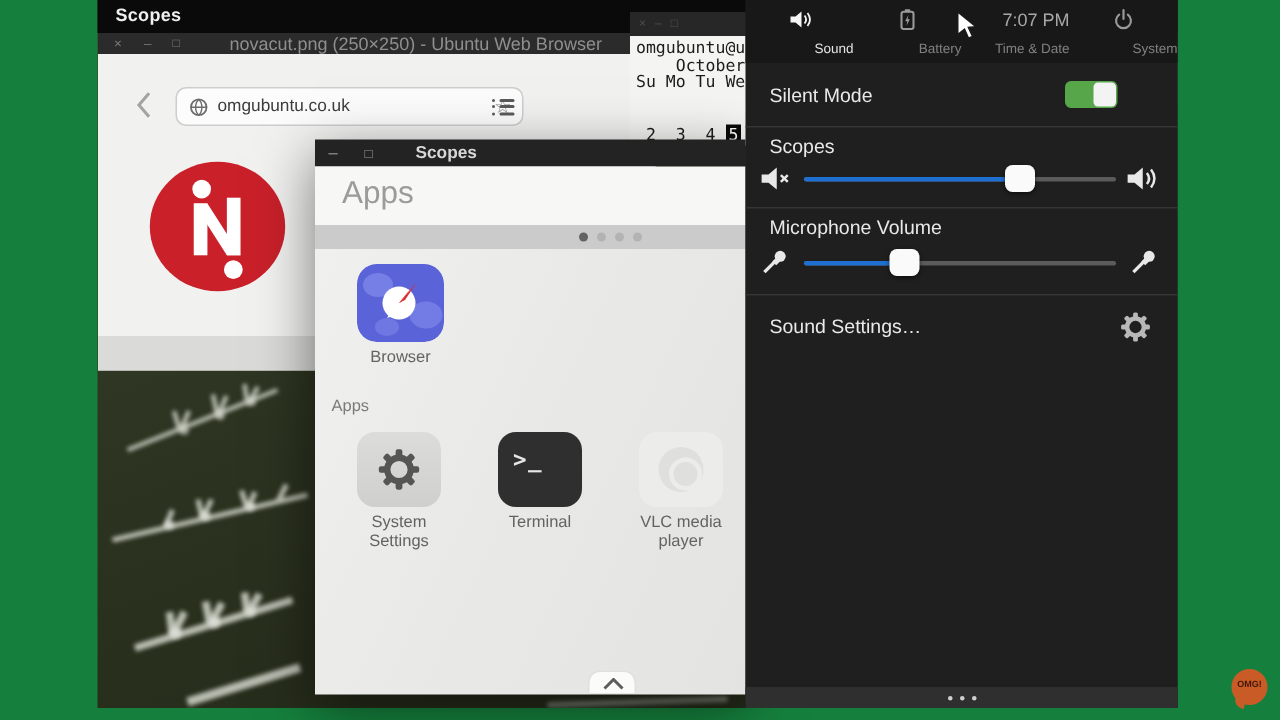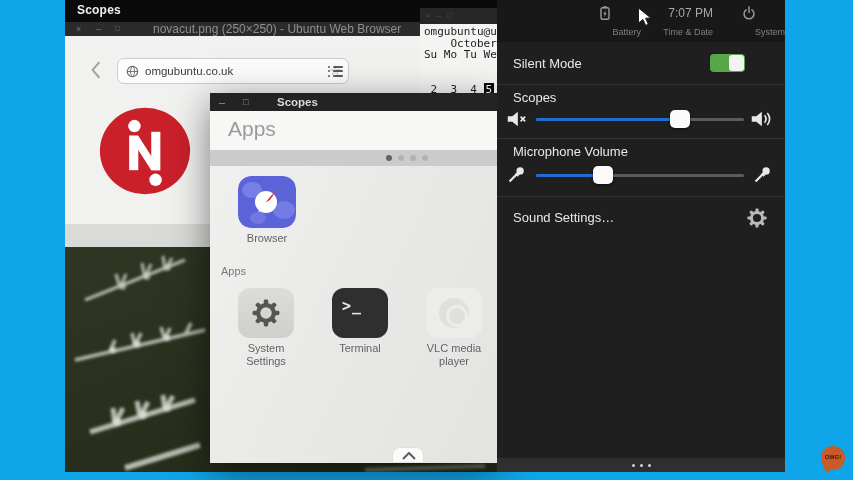--- a/index.html
+++ b/index.html
@@ -1,17 +1,17 @@
 <!DOCTYPE html>
 <html><head>
 <meta charset="utf-8">
 <style>
   * { margin:0; padding:0; box-sizing:border-box; }
   html,body { background:#000; }
-  .stage { position:relative; width:853px; height:480px; background:#0ea5e9; overflow:hidden;
+  .stage { position:relative; width:853px; height:480px; background:#15803d; overflow:hidden;
            font-family:"Liberation Sans",sans-serif; -webkit-font-smoothing:antialiased; }
   .abs { position:absolute; }
 
   
   .wallpaper { left:65px; top:0; width:720px; height:472px; background:linear-gradient(160deg,#3a412c 0%,#2c3320 45%,#202616 100%); }
   .wallpaper svg { width:100%; height:100%; }
 
   
   .menubar { left:65px; top:0; width:720px; height:22px; background:#0a0a0a; color:#efefef; }
   .menubar .app-title { position:absolute; left:12px; top:3px; font-size:12px; font-weight:bold; letter-spacing:.2px; }
@@ -288,20 +288,26 @@
       <div class="sw-chevron">
         <svg>
             <use href="#i-chevron-up"></use>
           </svg>
       </div>
     </div>
   </div>
 
   <div class="abs panel">
     <div class="ind-bar">
+      <div class="ind active" style="left:0">
+        <svg class="icon">
+            <use href="#i-speaker"></use>
+          </svg>
+        <span class="lbl">Sound</span>
+      </div>
       <div class="ind" style="left:72px">
         <svg class="icon">
             <use href="#i-battery"></use>
           </svg>
         <span class="lbl">Battery</span>
       </div>
       <div class="ind" style="left:144px">
         <span class="time">7:07 PM</span>
         <span class="lbl">Time &amp; Date</span>
       </div>

